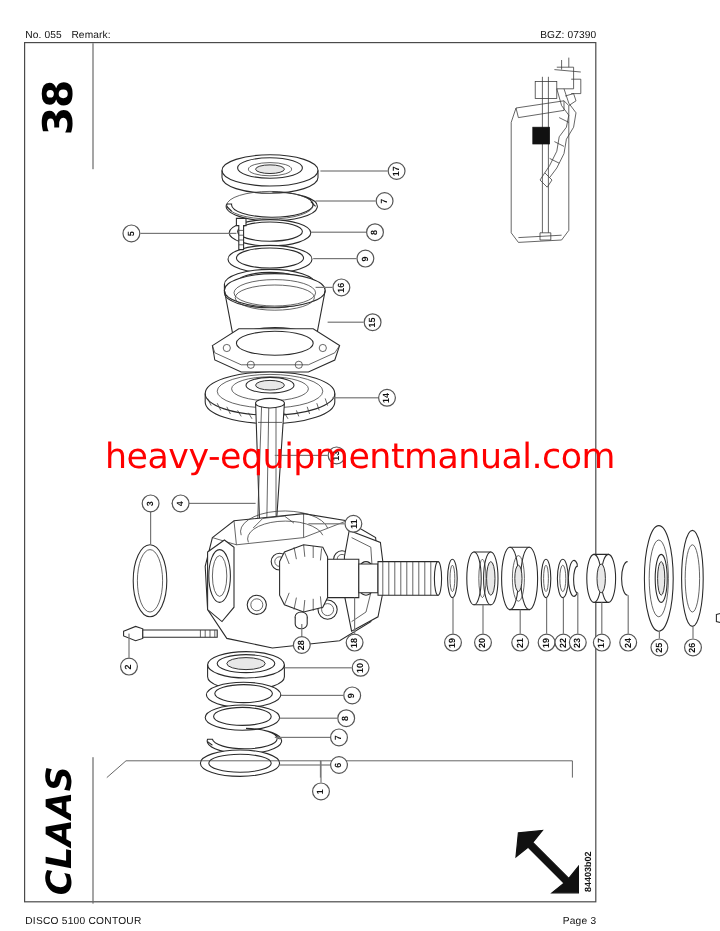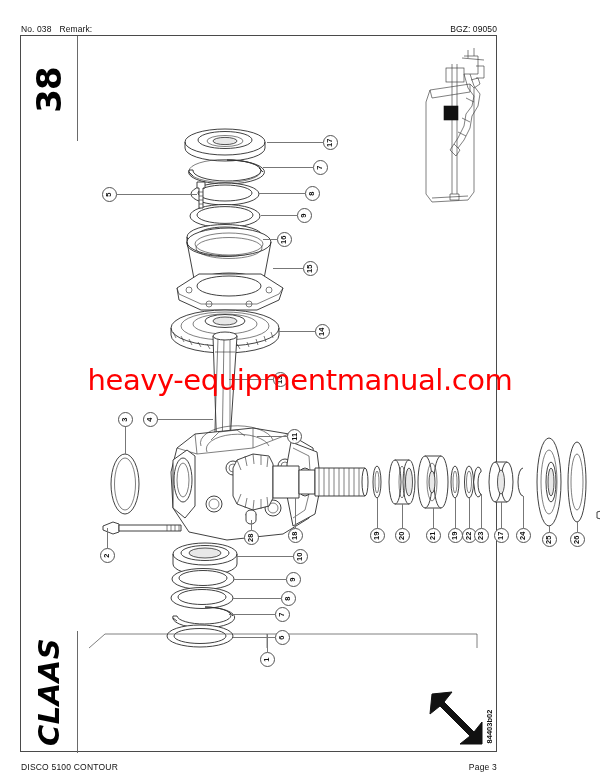--- a/index.html
+++ b/index.html
@@ -221,24 +221,24 @@
   .ln-thin { fill: none; stroke: #3a3a3a; stroke-width: 0.65; }
   .ln-fill { fill: #ffffff; stroke: #2b2b2b; stroke-width: 0.9; }
   .ln-grey { fill: #e8e8e8; stroke: #2b2b2b; stroke-width: 0.8; }
   .ln-blk { fill: #111; stroke: #111; stroke-width: 0.6; }
 </style>
 </head>
 <body>
 
 <div class="page-header">
   <div class="hdr-left">
-    <span>No. 038</span>
+    <span>No. 055</span>
     <span class="remark-label">Remark:</span>
   </div>
-  <div class="hdr-right">BGZ: 09050</div>
+  <div class="hdr-right">BGZ: 07390</div>
 </div>
 
 <div class="sheet-frame">
 
   <div class="spine-rule top-seg"></div>
   <div class="spine-rule bot-seg"></div>
 
   <div class="chapter-no">
     <span>38</span>
   </div>

